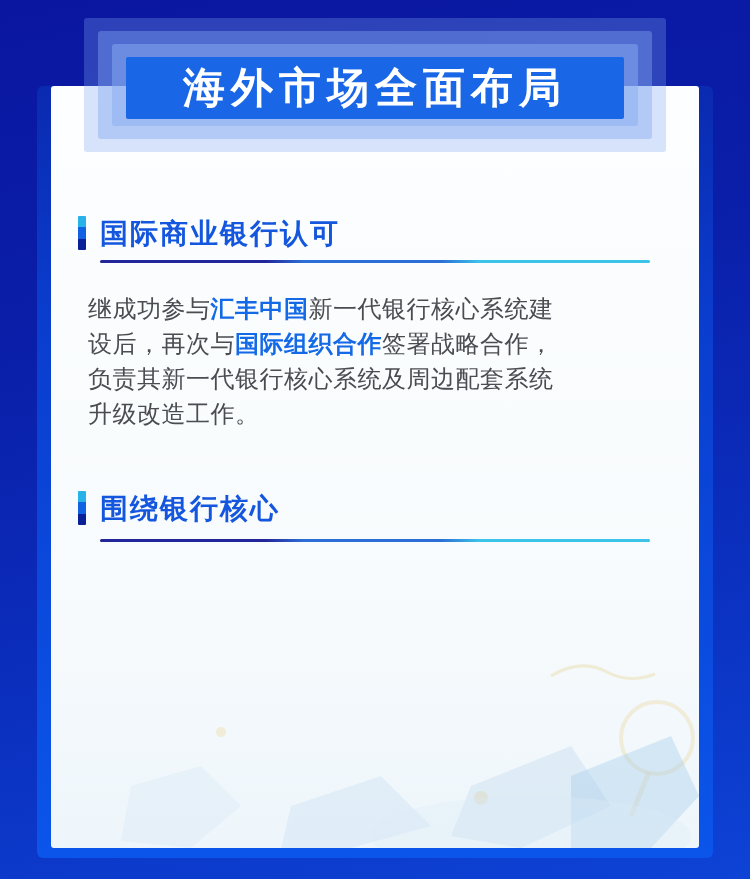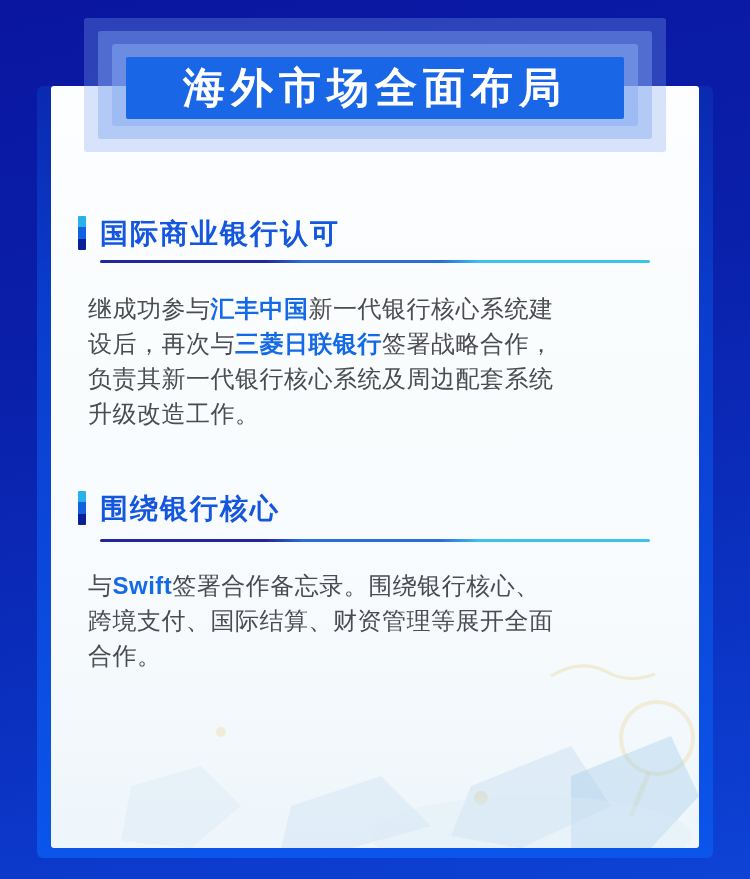--- a/index.html
+++ b/index.html
@@ -90,30 +90,27 @@
 
   <div class="section-marker marker-1">
       <div class="marker-seg seg-cyan"></div>
       <div class="marker-seg seg-blue"></div>
       <div class="marker-seg seg-navy"></div>
     </div>
   <h2 class="section-heading heading-1">国际商业银行认可</h2>
   <div class="divider divider-1"></div>
 
   <p class="para para-1"><span>继成功参与</span><span class="hl">汇丰中国</span><span>新一代银行核心系统建
-设后，再次与</span><span class="hl">三菱日联银行</span><span>签署战略合作，
+设后，再次与</span><span class="hl">国际组织合作</span><span>签署战略合作，
 负责其新一代银行核心系统及周边配套系统
 升级改造工作。</span></p>
 
   <div class="section-marker marker-2">
       <div class="marker-seg seg-cyan"></div>
       <div class="marker-seg seg-blue"></div>
       <div class="marker-seg seg-navy"></div>
     </div>
   <h2 class="section-heading heading-2">围绕银行核心</h2>
   <div class="divider divider-2"></div>
 
-  <p class="para para-2"><span>与</span><span class="hl">Swift</span><span>签署合作备忘录。围绕银行核心、
-跨境支付、国际结算、财资管理等展开全面
-合作。</span></p>
 
 
 </div>
 
 </body></html>

